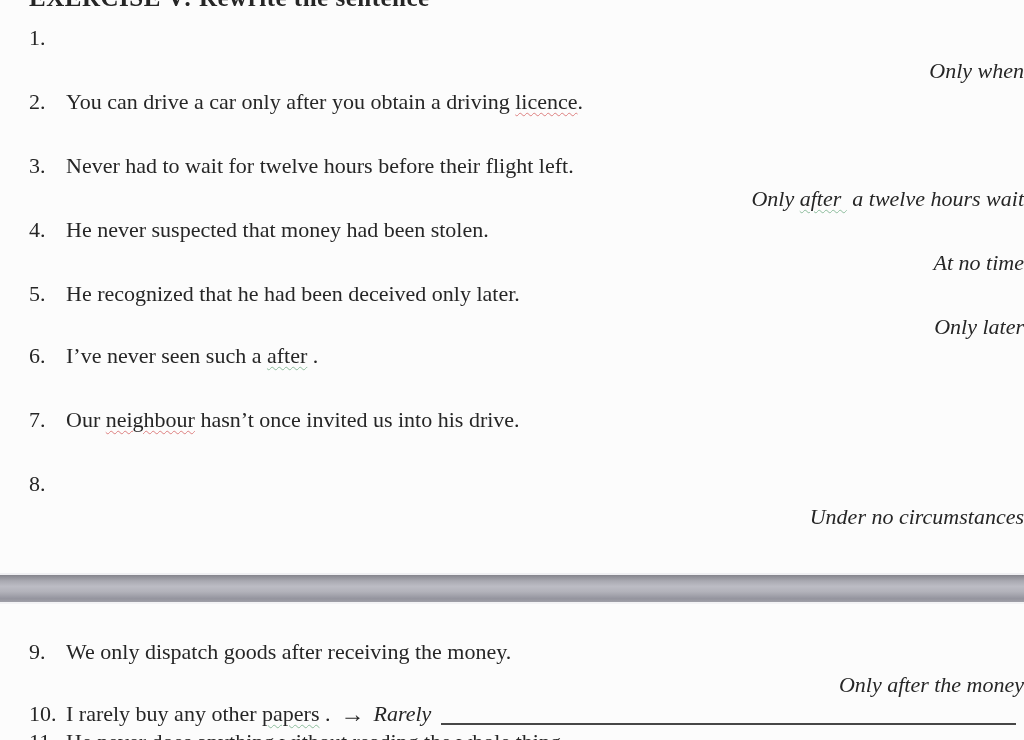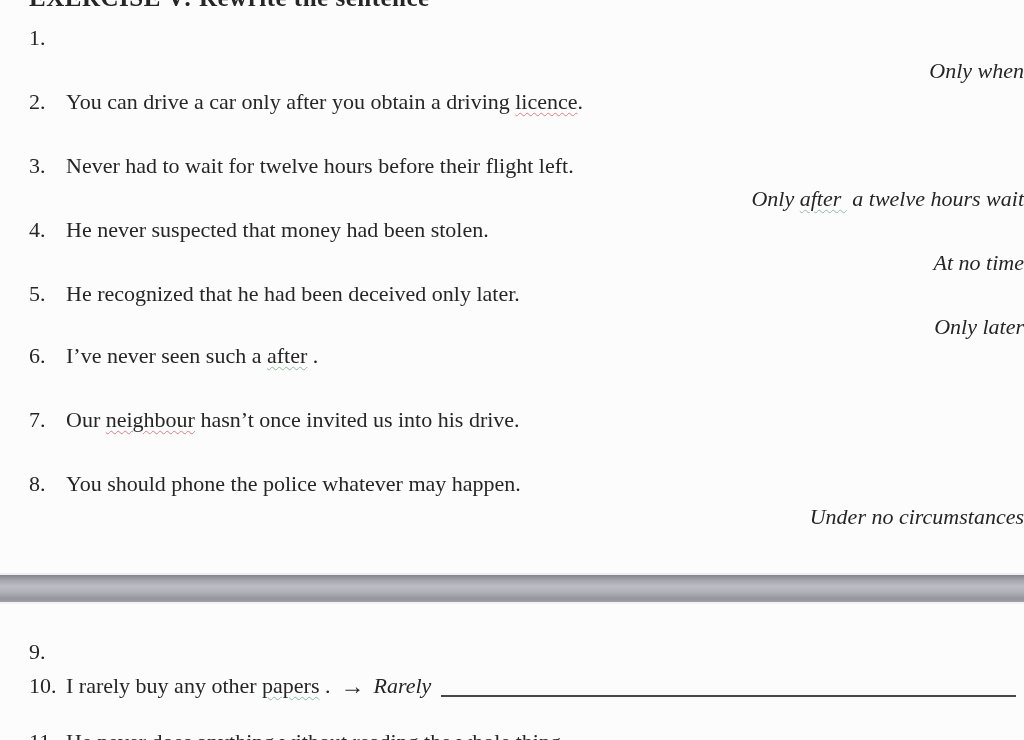--- a/index.html
+++ b/index.html
@@ -129,42 +129,43 @@
   <div class="item" style="top:406px">
     <div class="line">
       <span class="num">7.</span>
       <span class="text"><span>Our </span><span class="squiggle" data-mark="red">neighbour</span><span> hasn’t once invited us into his drive.</span></span>
     </div>
   </div>
 
   <div class="item" style="top:470px">
     <div class="line">
       <span class="num">8.</span>
-      <span class="text"><span>You should phone the police whatever may happen.</span><span class="squiggle" data-mark=""></span><span></span></span>
     </div>
     <div class="line prompt">
       <span class="num"></span>
       <span class="ptext"><span>Under no circumstances</span><span class="squiggle" data-mark=""></span><span></span></span>
       <span class="blank" style="margin-left:3px;margin-right:28px"></span>
     </div>
   </div>
 
   <div class="divider-bar"></div>
 
   <div class="item" style="top:638px">
     <div class="line">
       <span class="num">9.</span>
+      <span class="text"><span>We only dispatch goods after receiving the money.</span><span class="squiggle" data-mark=""></span><span></span></span>
     </div>
     <div class="line prompt">
       <span class="num"></span>
+      <span class="ptext"><span>Only after the money</span><span class="squiggle" data-mark=""></span><span></span></span>
       <span class="blank" style="margin-right:16px"></span>
     </div>
   </div>
 
-  <div class="item" style="top:672px">
+  <div class="item" style="top:700px">
     <div class="line">
       <span class="num">10.</span>
       <span class="text"><span>I rarely buy any other </span><span class="squiggle" data-mark="green">papers</span><span> .</span></span>
       <span class="arrow">→</span>
       <span class="ptext">Rarely</span>
       <span class="blank" style="margin-right:8px"></span>
     </div>
   </div>
 
   <div class="item" style="top:728px">

